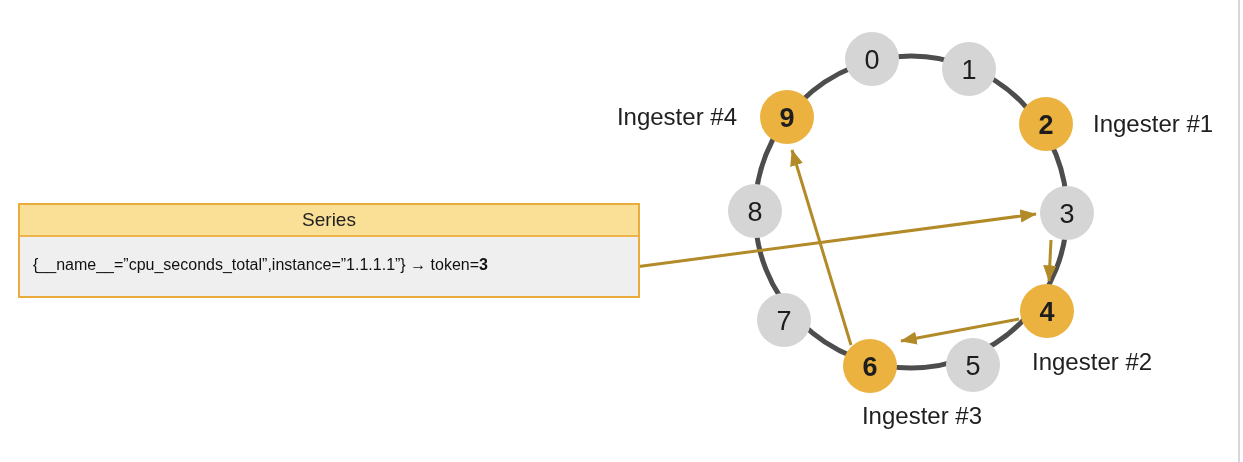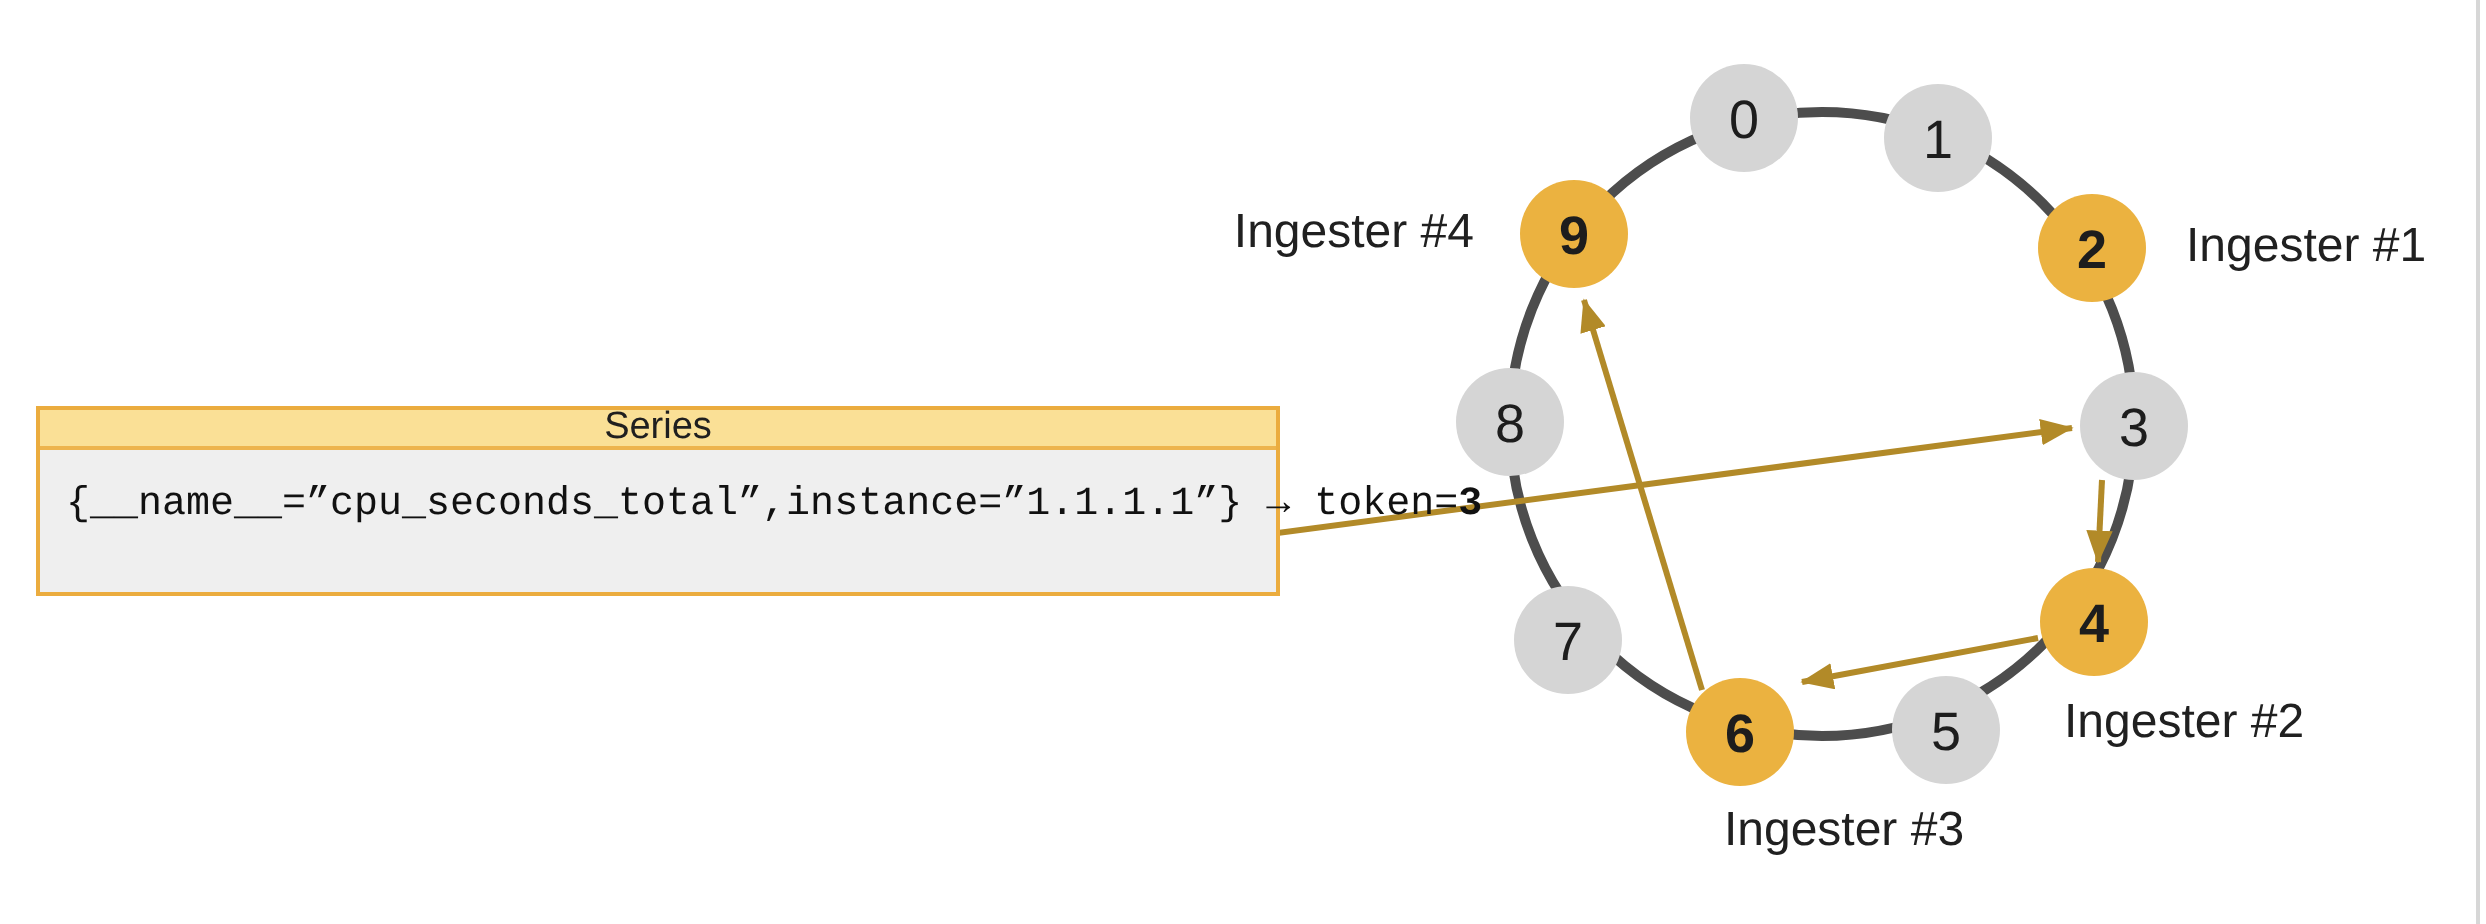--- a/index.html
+++ b/index.html
@@ -33,37 +33,37 @@
     left: 18px;
     top: 203px;
     width: 622px;
     height: 95px;
     box-sizing: border-box;
     border: 2px solid #ebac3e;
     background: #efefef;
   }
   .series-header {
     box-sizing: border-box;
-    height: 20px;
+    height: 32px;
     background: #fae096;
     border-bottom: 2px solid #edb44d;
     display: flex;
     align-items: center;
     justify-content: center;
     font-size: 19px;
     color: #1f1f1f;
   }
   .series-body {
     box-sizing: border-box;
     height: 55px;
     display: flex;
     align-items: center;
     padding-left: 13px;
-    font-family: Liberation Mono, monospace;
-    font-size: 20px;
+    font-family: Liberation Sans, sans-serif;
+    font-size: 16px;
     color: #111111;
     white-space: nowrap;
   }
   .series-body b { font-weight: bold; }
   .node-num {
     font-family: "Liberation Sans", sans-serif;
     font-size: 27px;
     fill: #1d1d1d;
   }
   .node-num.hl { font-weight: bold; }

